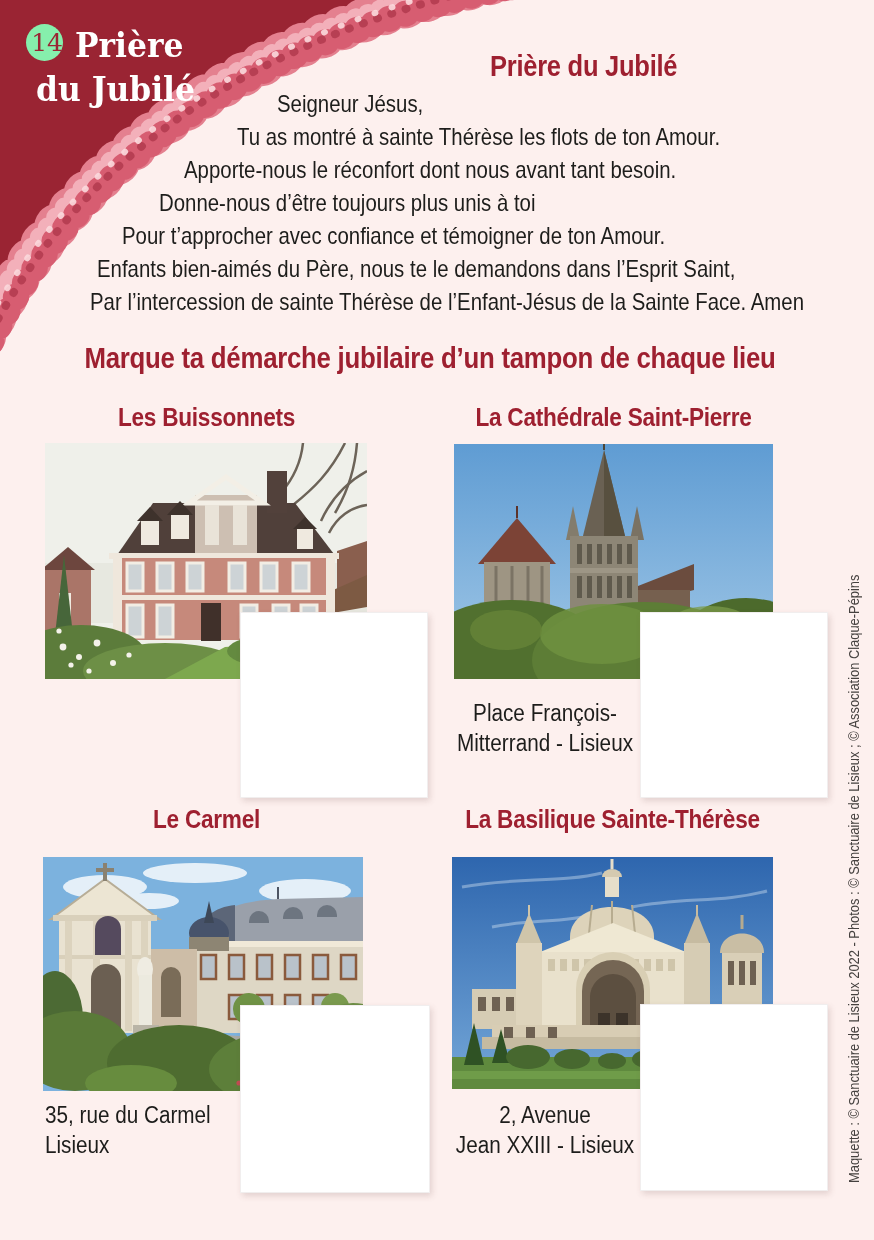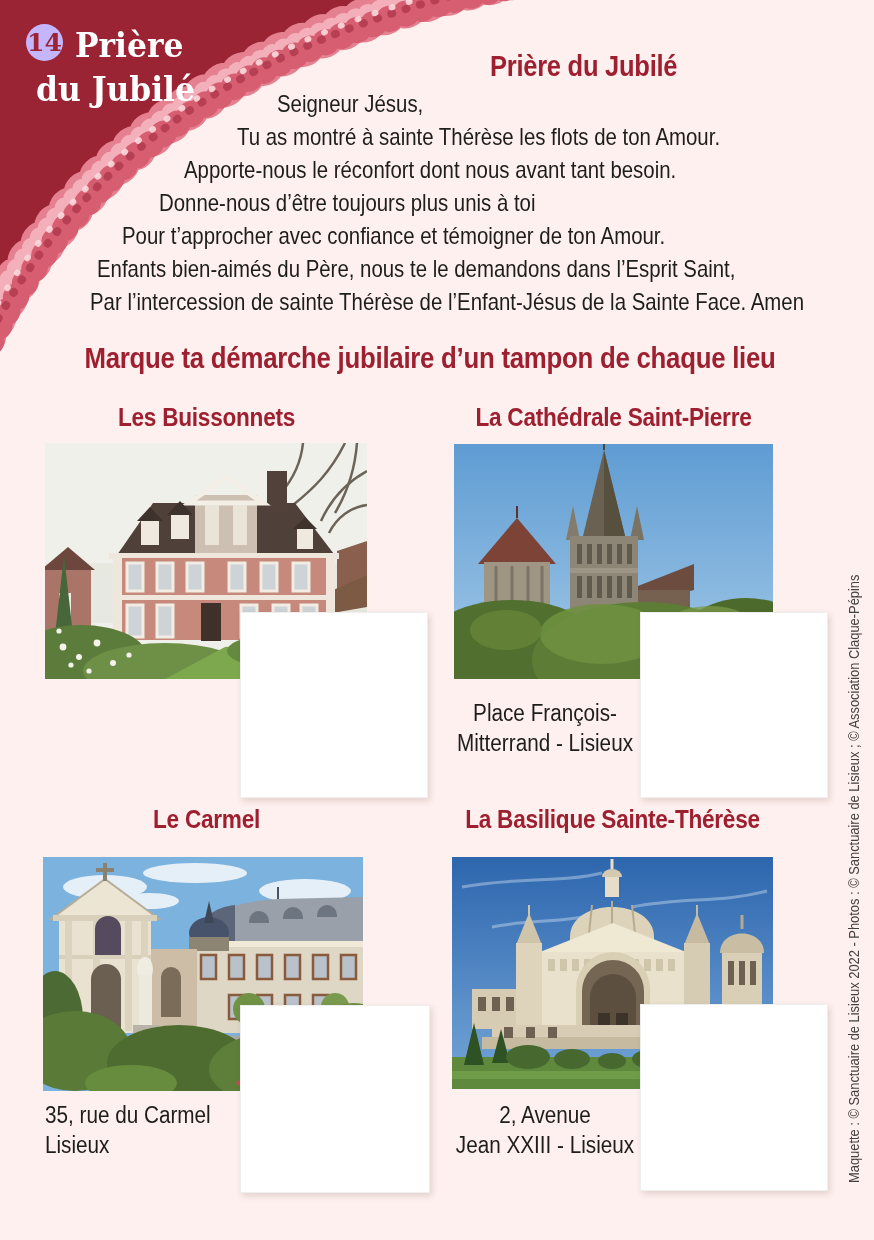--- a/index.html
+++ b/index.html
@@ -4,22 +4,22 @@
 <style>
   html,body{margin:0;padding:0;background:#e8e4e2;}
   .page{
     position:relative;width:874px;height:1240px;overflow:hidden;
     background:#fdf0ee;font-family:"Liberation Sans",sans-serif;color:#1d1d1b;
   }
   
   .corner-svg{position:absolute;left:0;top:0;pointer-events:none;}
   .badge{
     position:absolute;left:26px;top:24px;width:37px;height:37px;border-radius:50%;
-    background:#c4b5fd;color:#9a2433;text-align:center;
-    font-family:"DejaVu Serif",serif;font-weight:bold;font-size:25px;line-height:37px;
+    background:#86efac;color:#9a2433;text-align:right;
+    font-family:"DejaVu Serif",serif;font-weight:normal;font-size:25px;line-height:37px;
   }
   .corner-title span{
     position:absolute;color:#fff;white-space:nowrap;
     font-family:"DejaVu Serif",serif;font-weight:bold;font-size:33px;
     transform:scaleX(0.95);transform-origin:0 0;
   }
   .corner-title .l1{left:75px;top:26px;}
   .corner-title .l2{left:36px;top:70px;}
   
   .prayer-title{

